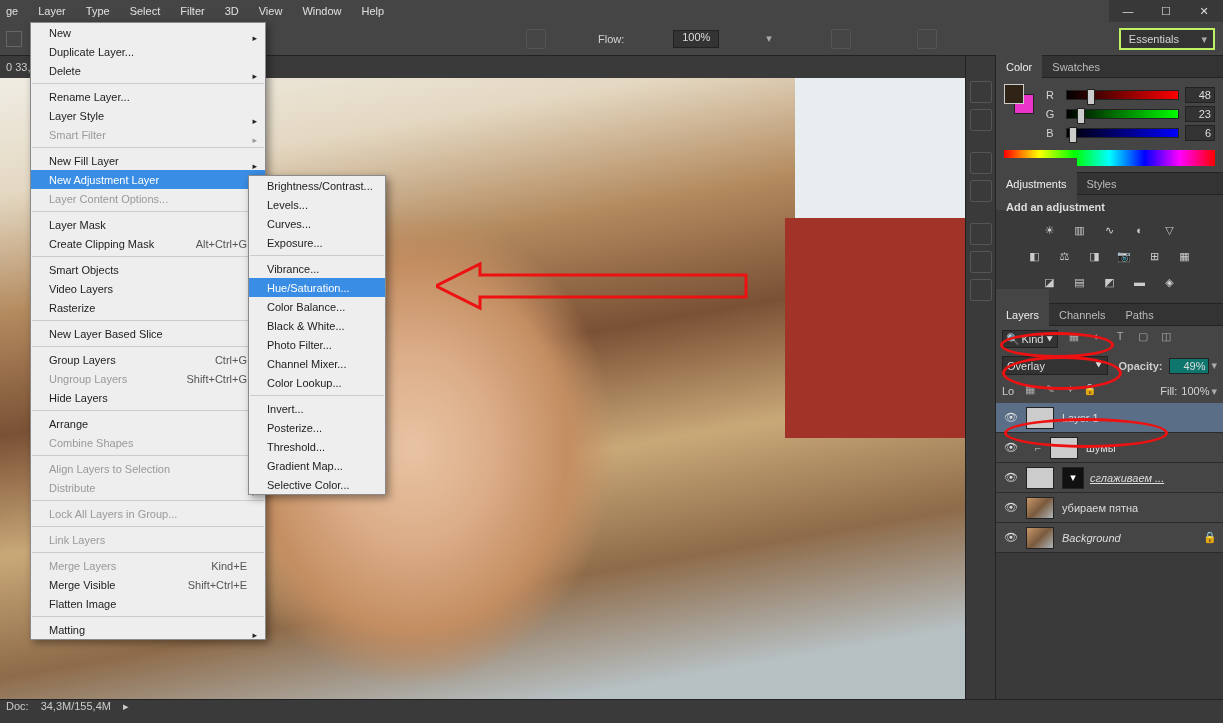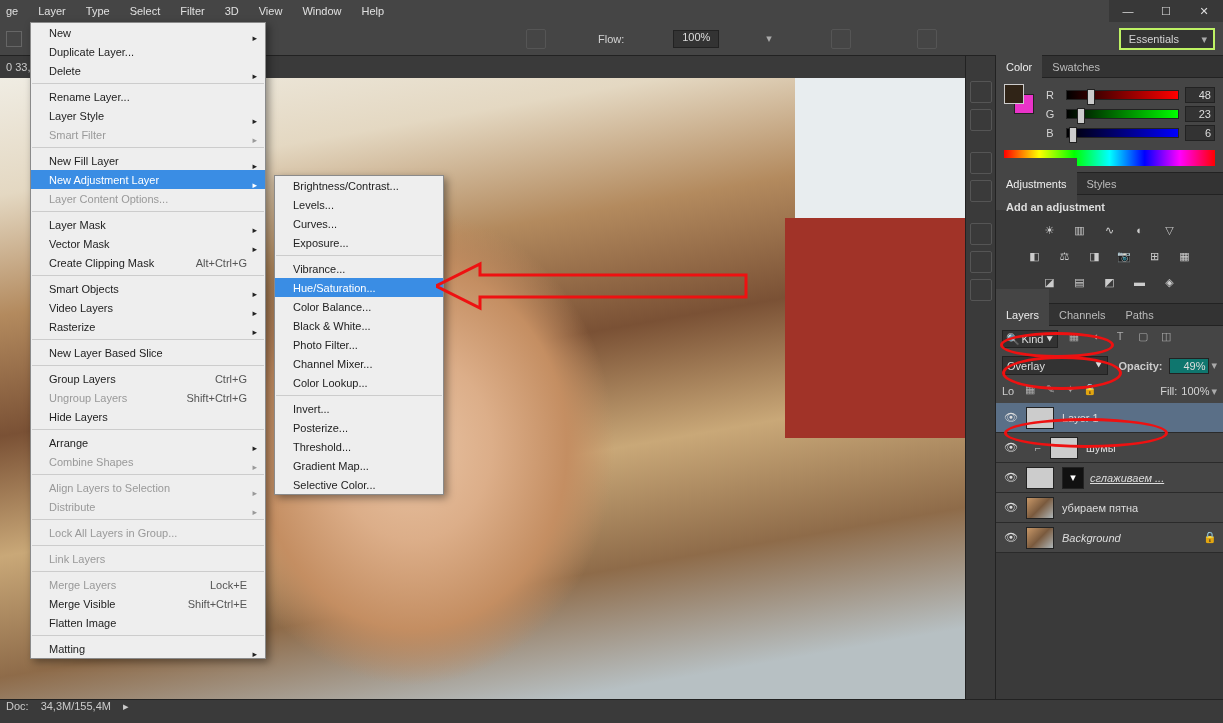--- a/index.html
+++ b/index.html
@@ -325,21 +325,20 @@
     <div class="menu-sep"></div>
     <div class="menu-item">Rename Layer...</div>
     <div class="menu-item">Layer Style<span class="sub"></span></div>
     <div class="menu-item dim">Smart Filter<span class="sub"></span></div>
     <div class="menu-sep"></div>
     <div class="menu-item">New Fill Layer<span class="sub"></span></div>
     <div class="menu-item hl">New Adjustment Layer<span class="sub"></span></div>
     <div class="menu-item dim">Layer Content Options...</div>
     <div class="menu-sep"></div>
     <div class="menu-item">Layer Mask<span class="sub"></span></div>
-    <div class="menu-item">Vector Mask<span class="sub"></span></div>
     <div class="menu-item">Create Clipping Mask<span class="sc">Alt+Ctrl+G</span></div>
     <div class="menu-sep"></div>
     <div class="menu-item">Smart Objects<span class="sub"></span></div>
     <div class="menu-item">Video Layers<span class="sub"></span></div>
     <div class="menu-item">Rasterize<span class="sub"></span></div>
     <div class="menu-sep"></div>
     <div class="menu-item">New Layer Based Slice</div>
     <div class="menu-sep"></div>
     <div class="menu-item">Group Layers<span class="sc">Ctrl+G</span></div>
     <div class="menu-item dim">Ungroup Layers<span class="sc">Shift+Ctrl+G</span></div>
@@ -348,28 +347,28 @@
     <div class="menu-item">Arrange<span class="sub"></span></div>
     <div class="menu-item dim">Combine Shapes<span class="sub"></span></div>
     <div class="menu-sep"></div>
     <div class="menu-item dim">Align Layers to Selection<span class="sub"></span></div>
     <div class="menu-item dim">Distribute<span class="sub"></span></div>
     <div class="menu-sep"></div>
     <div class="menu-item dim">Lock All Layers in Group...</div>
     <div class="menu-sep"></div>
     <div class="menu-item dim">Link Layers</div>
     <div class="menu-sep"></div>
-    <div class="menu-item dim">Merge Layers<span class="sc">Lock+E</span></div>
+    <div class="menu-item dim">Merge Layers<span class="sc">Kind+E</span></div>
     <div class="menu-item">Merge Visible<span class="sc">Shift+Ctrl+E</span></div>
     <div class="menu-item">Flatten Image</div>
     <div class="menu-sep"></div>
     <div class="menu-item">Matting<span class="sub"></span></div>
   </div>
 
-<div class="menu" id="menu2" style="left:274px;top:175px;width:170px">
+<div class="menu" id="menu2" style="left:248px;top:175px;width:138px">
     <div class="menu-item">Brightness/Contrast...</div>
     <div class="menu-item">Levels...</div>
     <div class="menu-item">Curves...</div>
     <div class="menu-item">Exposure...</div>
     <div class="menu-sep"></div>
     <div class="menu-item">Vibrance...</div>
     <div class="menu-item hl">Hue/Saturation...</div>
     <div class="menu-item">Color Balance...</div>
     <div class="menu-item">Black &amp; White...</div>
     <div class="menu-item">Photo Filter...</div>

